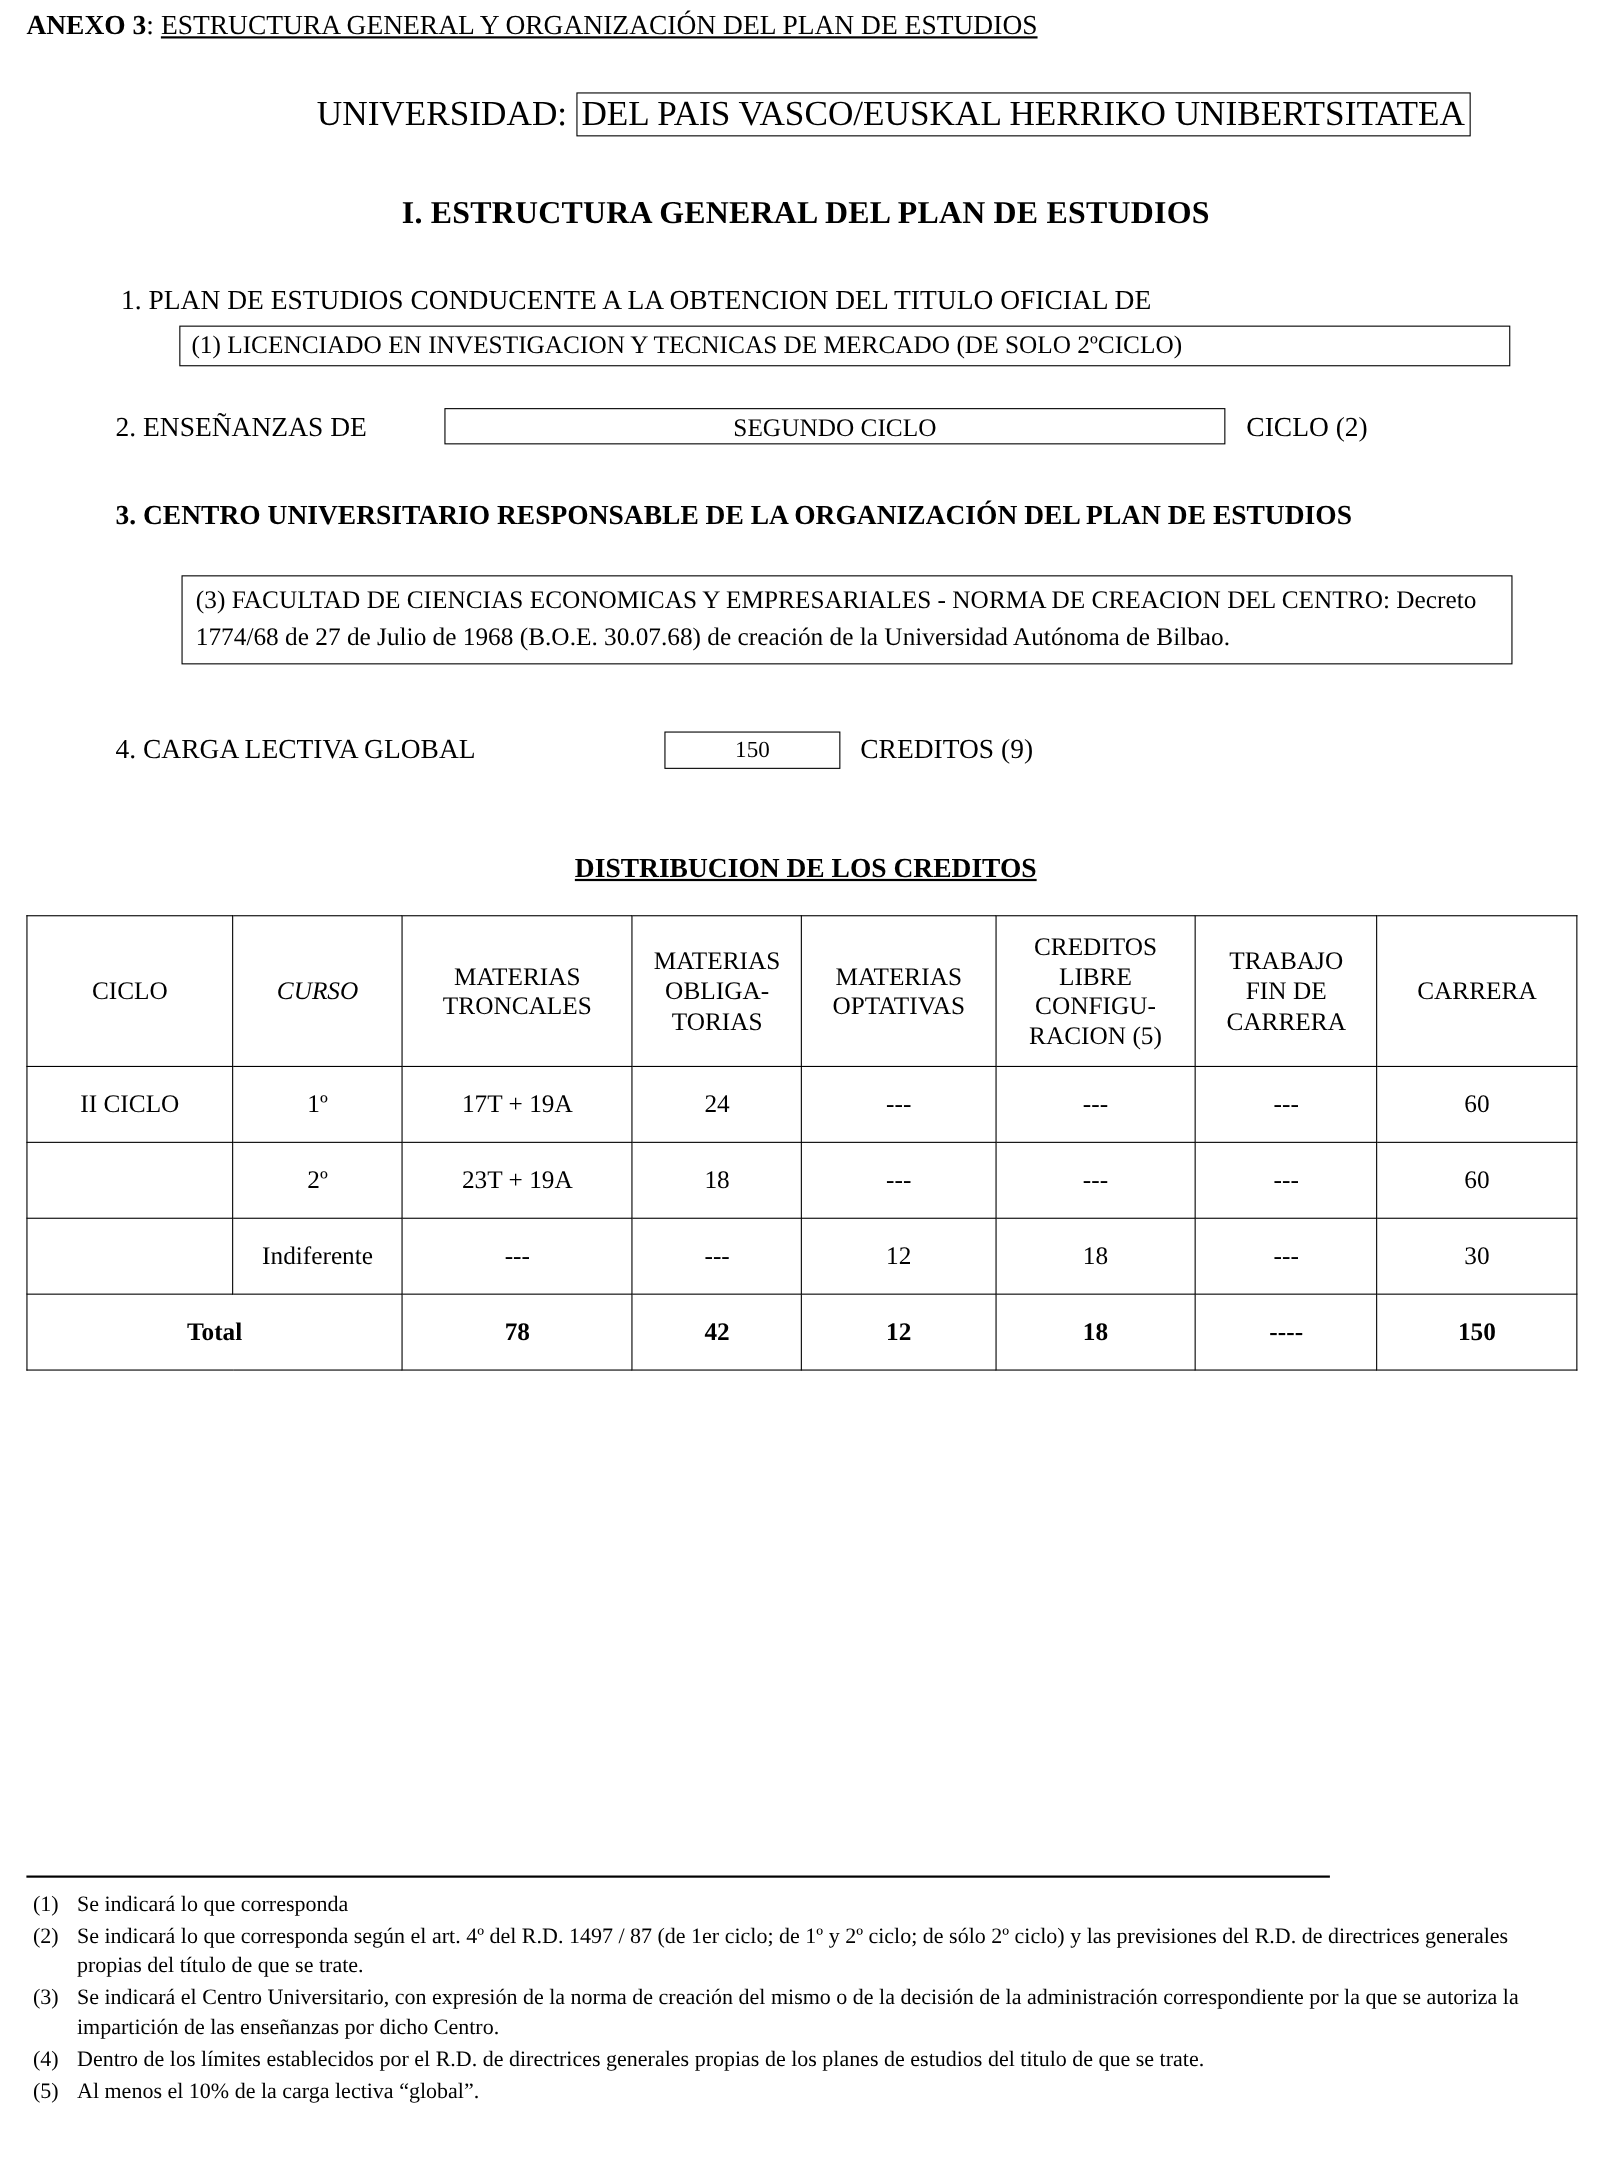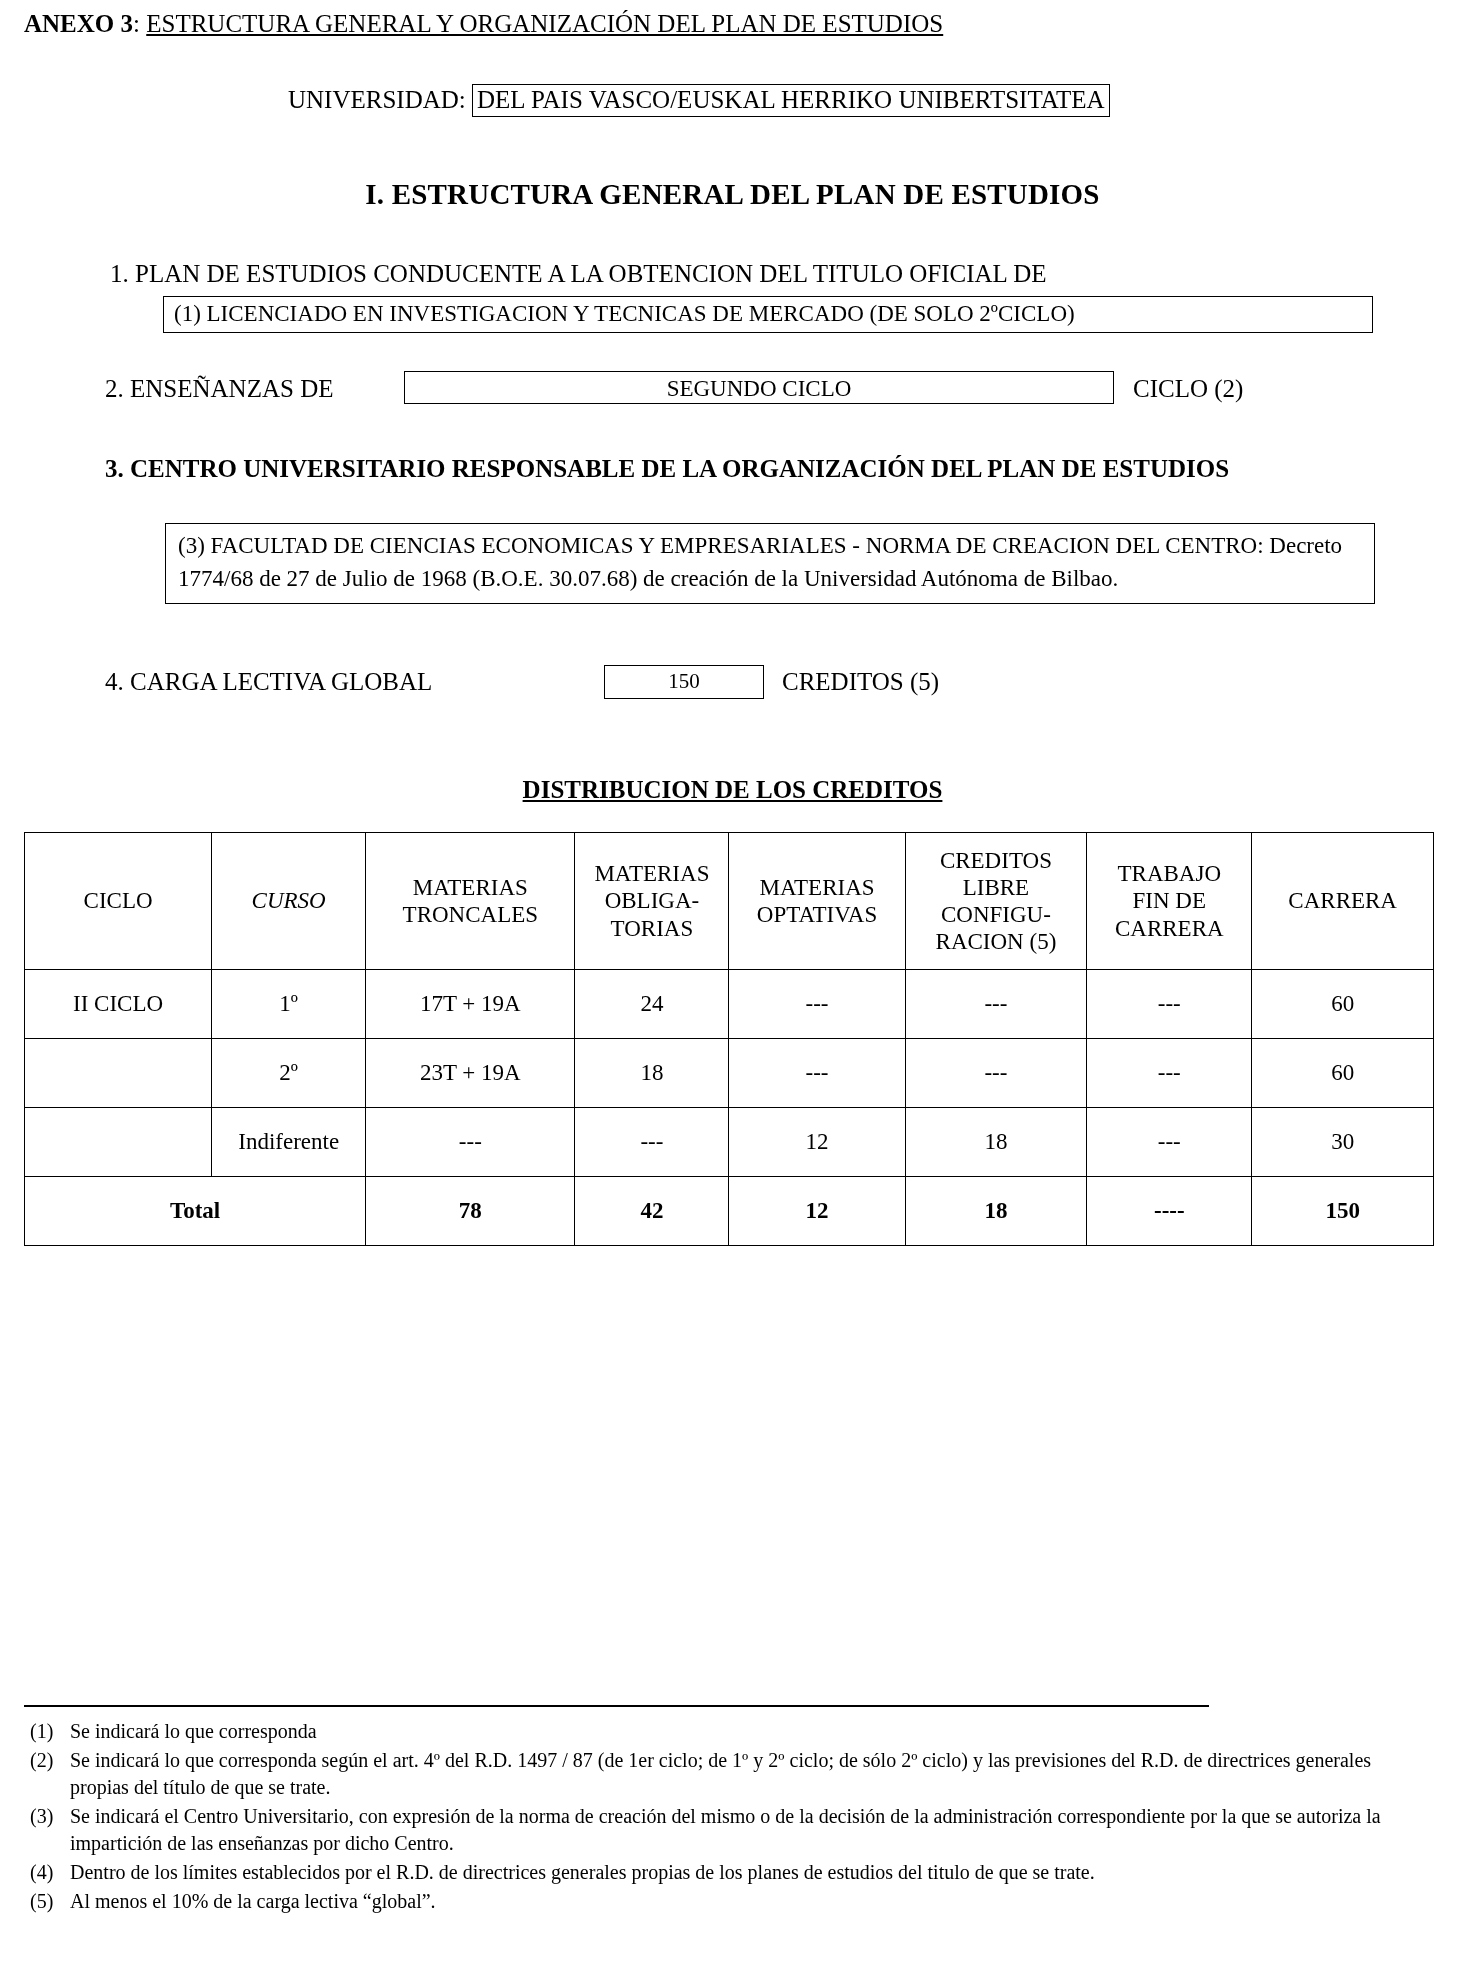--- a/index.html
+++ b/index.html
@@ -32,21 +32,21 @@
   .anexo-label {
     font-weight: bold;
   }
   .anexo-title {
     text-decoration: underline;
   }
   .univ-line {
     position: absolute;
     left: 288px;
     top: 84px;
-    font-size: 25px;
+    font-size: 32px;
     white-space: nowrap;
   }
   .univ-box {
     border: 1.5px solid #000;
     padding: 1px 4px 2px 4px;
     display: inline-block;
     line-height: 1.1;
   }
   .main-title {
     position: absolute;
@@ -240,21 +240,21 @@
 
   <div class="sec2-label">2. ENSEÑANZAS DE</div>
   <div class="sec2-box">SEGUNDO CICLO</div>
   <div class="sec2-after">CICLO (2)</div>
 
   <div class="sec3-label">3. CENTRO UNIVERSITARIO RESPONSABLE DE LA ORGANIZACIÓN DEL PLAN DE ESTUDIOS</div>
   <div class="sec3-box">(3) FACULTAD DE CIENCIAS ECONOMICAS Y EMPRESARIALES - NORMA DE CREACION DEL CENTRO: Decreto 1774/68 de 27 de Julio de 1968 (B.O.E. 30.07.68) de creación de la Universidad Autónoma de Bilbao.</div>
 
   <div class="sec4-label">4. CARGA LECTIVA GLOBAL</div>
   <div class="sec4-box">150</div>
-  <div class="sec4-after">CREDITOS (5)</div>
+  <div class="sec4-after">CREDITOS (9)</div>
 
   <div class="dist-title">DISTRIBUCION DE LOS CREDITOS</div>
 
   <table class="dist">
     <thead>
       <tr>
         <td class="col-ciclo">
             <div>CICLO</div>
           </td>
         <td class="col-curso">

